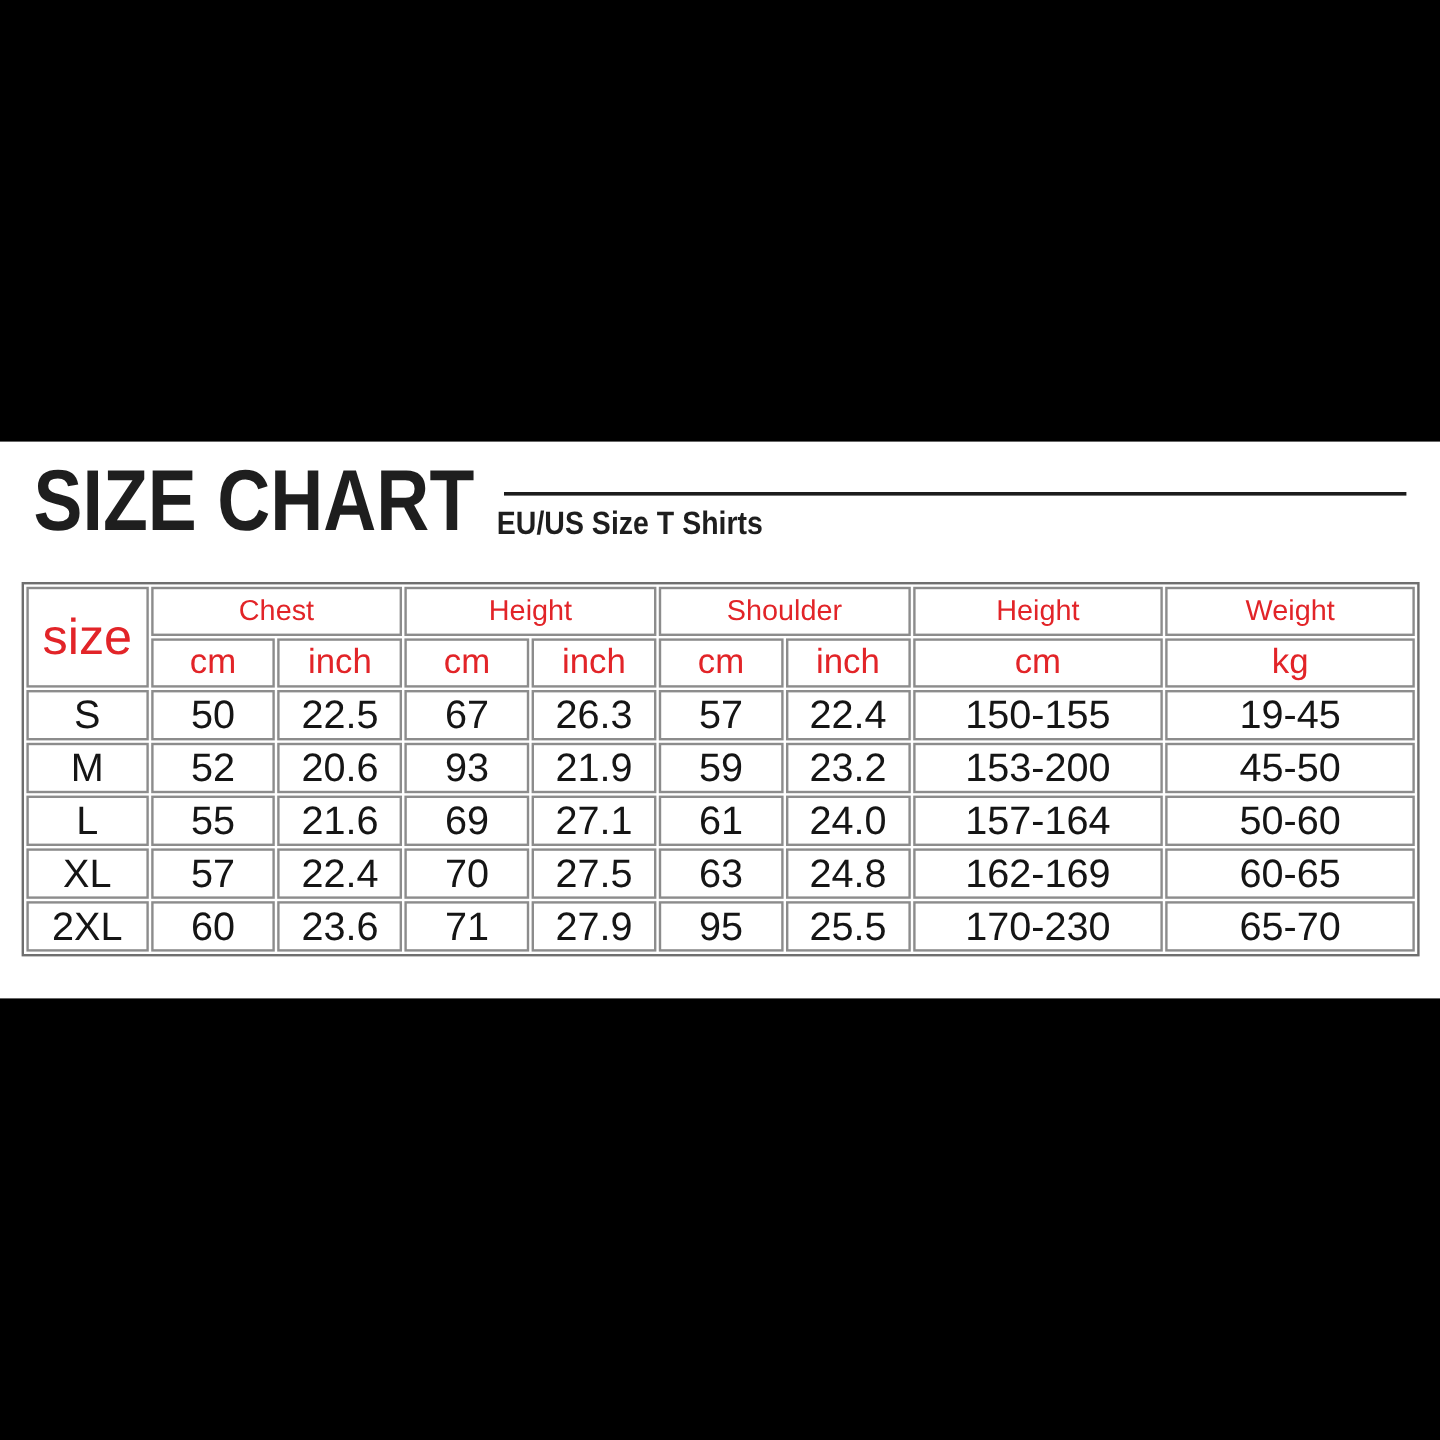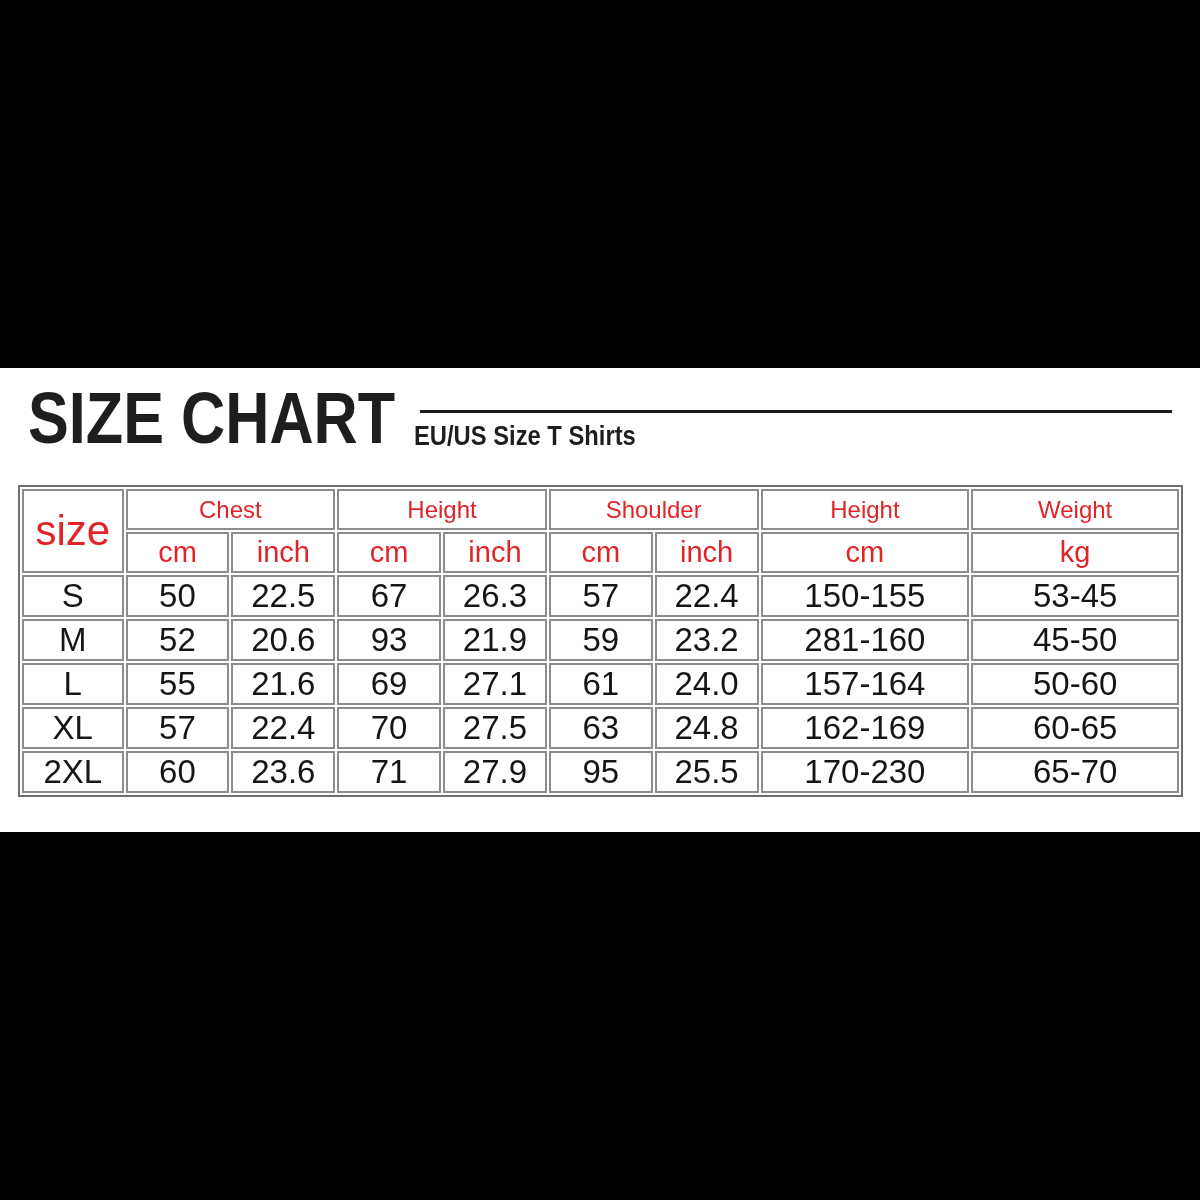--- a/index.html
+++ b/index.html
@@ -134,31 +134,31 @@
       <tbody>
         <tr>
           <td class="size-cell">S</td>
           <td>50</td>
           <td>22.5</td>
           <td>67</td>
           <td>26.3</td>
           <td>57</td>
           <td>22.4</td>
           <td>150-155</td>
-          <td>53-45</td>
+          <td>19-45</td>
         </tr>
         <tr>
           <td class="size-cell">M</td>
           <td>52</td>
           <td>20.6</td>
           <td>93</td>
           <td>21.9</td>
           <td>59</td>
           <td>23.2</td>
-          <td>281-160</td>
+          <td>153-200</td>
           <td>45-50</td>
         </tr>
         <tr>
           <td class="size-cell">L</td>
           <td>55</td>
           <td>21.6</td>
           <td>69</td>
           <td>27.1</td>
           <td>61</td>
           <td>24.0</td>

